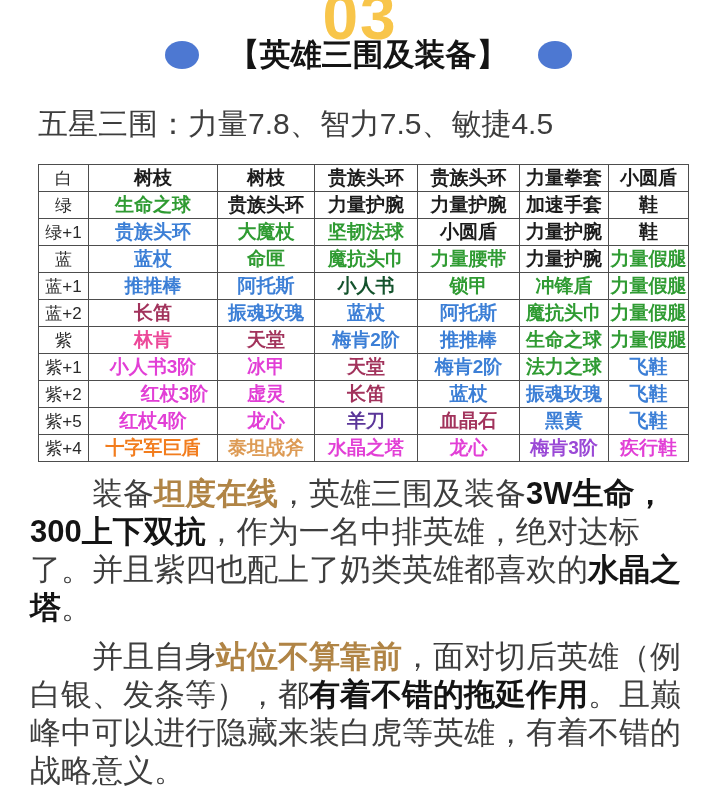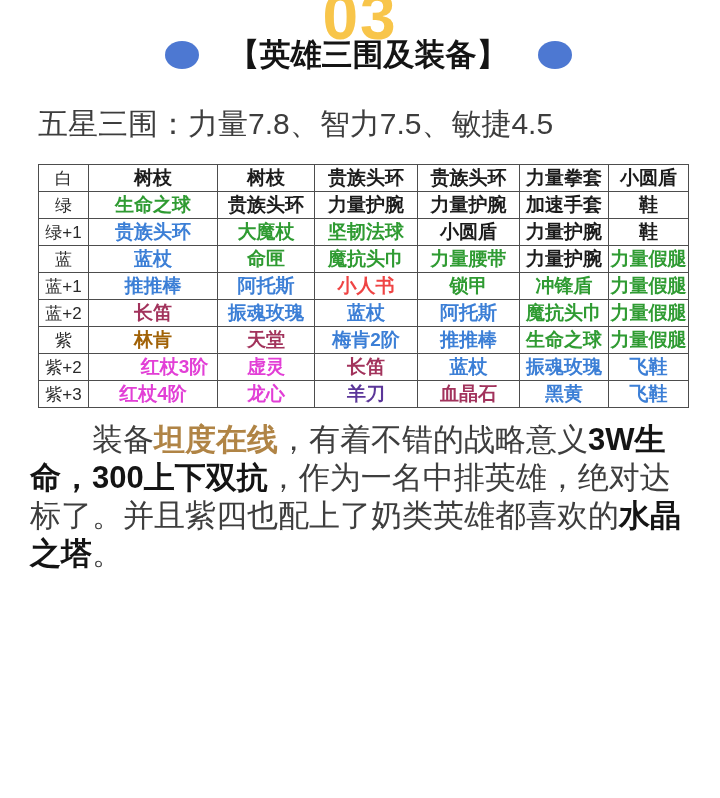--- a/index.html
+++ b/index.html
@@ -125,59 +125,78 @@
         <td class="cell" style="color: rgb(47, 155, 50); font-family: Liberation Serif, serif;">命匣</td>
         <td class="cell" style="color: rgb(47, 155, 50);">魔抗头巾</td>
         <td class="cell" style="color: rgb(47, 155, 50);">力量腰带</td>
         <td class="cell" style="color: rgb(28, 28, 28);">力量护腕</td>
         <td class="cell" style="color: rgb(47, 155, 50);">力量假腿</td>
       </tr>
       <tr>
         <td class="row-label">蓝+1</td>
         <td class="cell" style="color: rgb(60, 127, 214);">推推棒</td>
         <td class="cell" style="color: rgb(60, 127, 214);">阿托斯</td>
-        <td class="cell" style="color: #ef4444;">小人书</td>
+        <td class="cell" style="color: #14532d;">小人书</td>
         <td class="cell" style="color: rgb(47, 155, 50);">锁甲</td>
         <td class="cell" style="color: rgb(47, 155, 50);">冲锋盾</td>
         <td class="cell" style="color: rgb(47, 155, 50);">力量假腿</td>
       </tr>
       <tr>
         <td class="row-label">蓝+2</td>
         <td class="cell" style="color: rgb(162, 51, 92);">长笛</td>
         <td class="cell" style="color: rgb(60, 127, 214);">振魂玫瑰</td>
         <td class="cell" style="color: rgb(60, 127, 214);">蓝杖</td>
         <td class="cell" style="color: rgb(60, 127, 214);">阿托斯</td>
         <td class="cell" style="color: rgb(47, 155, 50);">魔抗头巾</td>
         <td class="cell" style="color: rgb(47, 155, 50);">力量假腿</td>
       </tr>
       <tr>
         <td class="row-label">紫</td>
-        <td class="cell" style="color: #a16207; border-radius: 11px;">林肯</td>
+        <td class="cell" style="color: #ec4899; border-radius: 11px;">林肯</td>
         <td class="cell" style="color: rgb(162, 51, 92);">天堂</td>
         <td class="cell" style="color: rgb(60, 127, 214);">梅肯2阶</td>
         <td class="cell" style="color: rgb(60, 127, 214);">推推棒</td>
         <td class="cell" style="color: rgb(47, 155, 50);">生命之球</td>
         <td class="cell" style="color: rgb(47, 155, 50);">力量假腿</td>
+      </tr>
+      <tr>
+        <td class="row-label">紫+1</td>
+        <td class="cell" style="color: rgb(226, 63, 214);">小人书3阶</td>
+        <td class="cell" style="color: rgb(226, 63, 214);">冰甲</td>
+        <td class="cell" style="color: rgb(162, 51, 92);">天堂</td>
+        <td class="cell" style="color: rgb(60, 127, 214);">梅肯2阶</td>
+        <td class="cell" style="color: rgb(47, 155, 50);">法力之球</td>
+        <td class="cell" style="color: rgb(60, 127, 214);">飞鞋</td>
       </tr>
       <tr>
         <td class="row-label">紫+2</td>
         <td class="cell" style="color: rgb(226, 63, 214); padding-left: 43px;">红杖3阶</td>
         <td class="cell" style="color: rgb(226, 63, 214);">虚灵</td>
         <td class="cell" style="color: rgb(162, 51, 92);">长笛</td>
         <td class="cell" style="color: rgb(60, 127, 214);">蓝杖</td>
         <td class="cell" style="color: rgb(60, 127, 214);">振魂玫瑰</td>
         <td class="cell" style="color: rgb(60, 127, 214);">飞鞋</td>
       </tr>
       <tr>
-        <td class="row-label">紫+3</td>
+        <td class="row-label">紫+5</td>
         <td class="cell" style="color: rgb(226, 63, 214);">红杖4阶</td>
         <td class="cell" style="color: rgb(226, 63, 214);">龙心</td>
         <td class="cell" style="color: rgb(91, 54, 153);">羊刀</td>
         <td class="cell" style="color: rgb(162, 51, 92);">血晶石</td>
         <td class="cell" style="color: rgb(60, 127, 214);">黑黄</td>
         <td class="cell" style="color: rgb(60, 127, 214);">飞鞋</td>
       </tr>
+      <tr>
+        <td class="row-label">紫+4</td>
+        <td class="cell" style="color: rgb(242, 125, 30);">十字军巨盾</td>
+        <td class="cell" style="color: rgb(221, 155, 85);">泰坦战斧</td>
+        <td class="cell" style="color: rgb(226, 63, 214);">水晶之塔</td>
+        <td class="cell" style="color: rgb(226, 63, 214);">龙心</td>
+        <td class="cell" style="color: rgb(154, 73, 214);">梅肯3阶</td>
+        <td class="cell" style="color: rgb(226, 63, 214);">疾行鞋</td>
+      </tr>
     </tbody>
 </table>
 
 <div class="article">
-    <p><span class="seg-normal">装备</span><span class="seg-gold">坦度在线</span><span class="seg-normal">，有着不错的战略意义</span><span class="seg-bold">3W生命，300上下双抗</span><span class="seg-normal">，作为一名中排英雄，绝对达标了。并且紫四也配上了奶类英雄都喜欢的</span><span class="seg-bold">水晶之塔</span><span class="seg-normal">。</span></p>
+    <p><span class="seg-normal">装备</span><span class="seg-gold">坦度在线</span><span class="seg-normal">，英雄三围及装备</span><span class="seg-bold">3W生命，300上下双抗</span><span class="seg-normal">，作为一名中排英雄，绝对达标了。并且紫四也配上了奶类英雄都喜欢的</span><span class="seg-bold">水晶之塔</span><span class="seg-normal">。</span></p>
+    <p><span class="seg-normal">并且自身</span><span class="seg-gold">站位不算靠前</span><span class="seg-normal">，面对切后英雄（例白银、发条等），都</span><span class="seg-bold">有着不错的拖延作用</span><span class="seg-normal">。且巅峰中可以进行隐藏来装白虎等英雄，有着不错的战略意义。</span></p>
   </div>
 
 </body></html>

